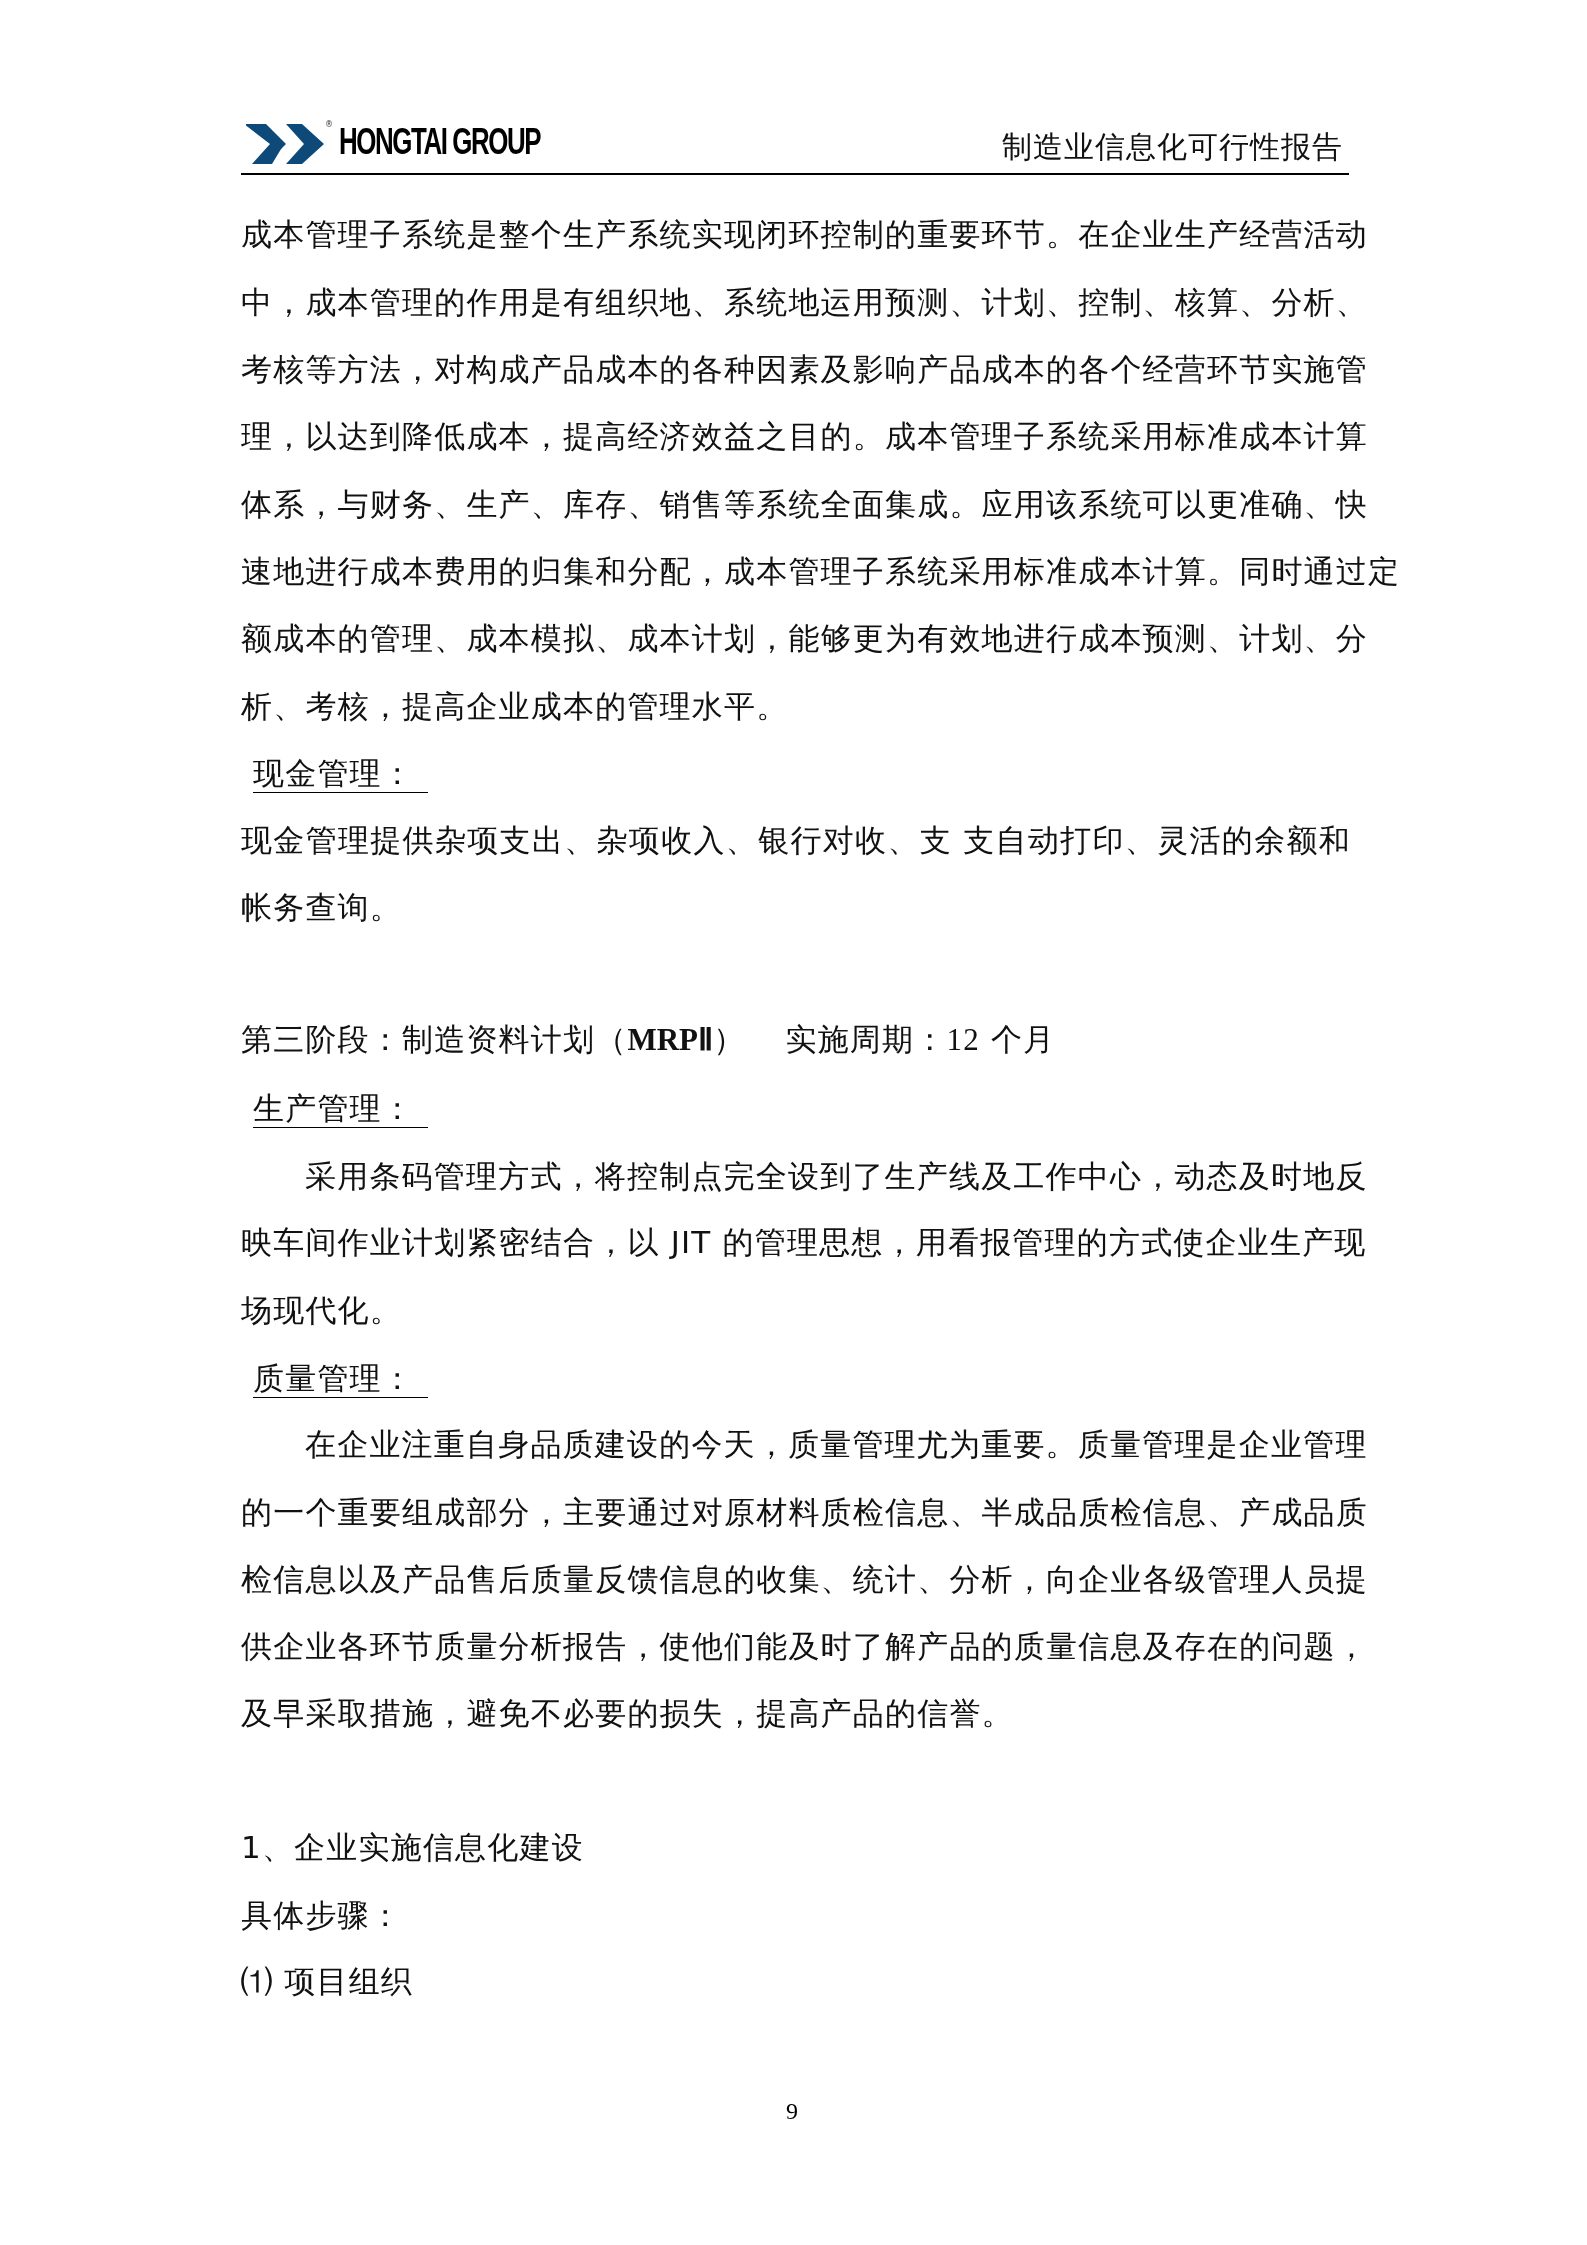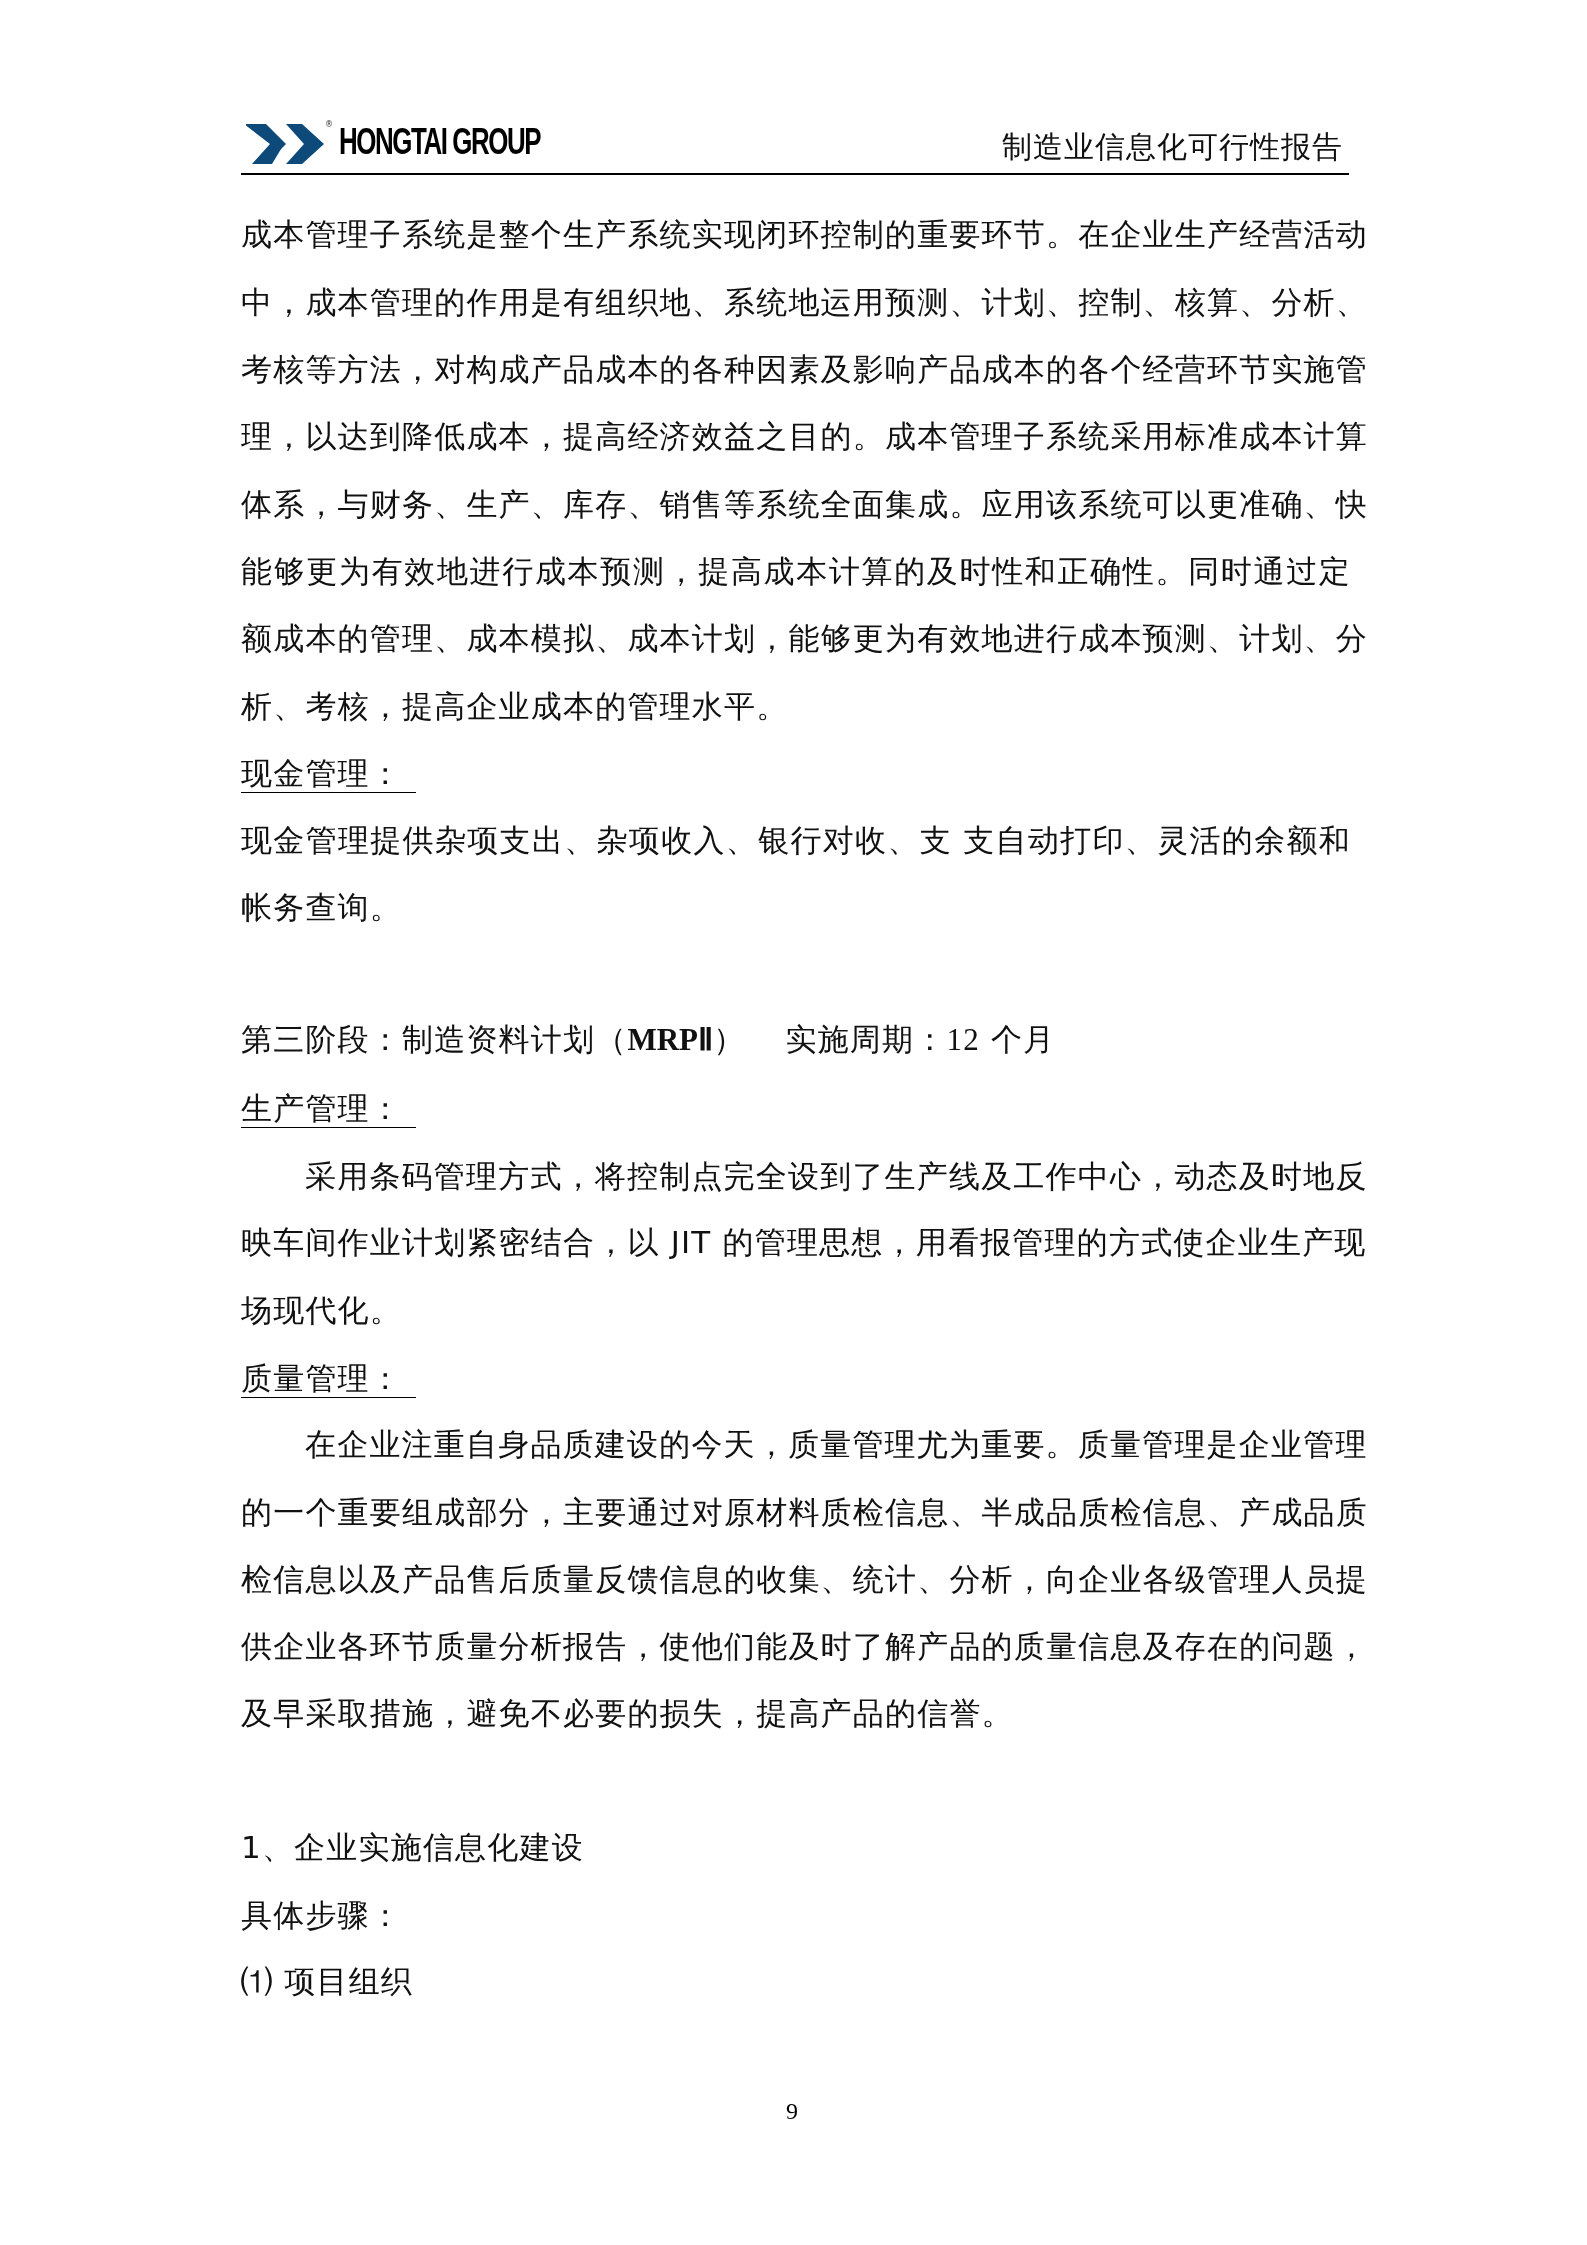--- a/index.html
+++ b/index.html
@@ -13,21 +13,21 @@
                line-height: 40px; color: #000; white-space: nowrap; }
   .reg { position: absolute; left: 84px; top: 2px; font-size: 8px; color: #333; font-family: "DejaVu Sans", sans-serif; }
   .header-title { position: absolute; right: 6px; top: 14px; font-size: 30px; line-height: 30px; color: #111;
                   font-family: "DejaVu Sans", sans-serif; white-space: nowrap; letter-spacing: 1px; }
   .header-rule { position: absolute; left: 0; top: 55px; width: 1108px; height: 2px; background: #000; }
 
   .line { position: absolute; left: 241px; width: 1110px; font-size: 31px; line-height: 40px; height: 40px;
           white-space: nowrap; font-family: "DejaVu Sans", sans-serif; letter-spacing: 1.2px; color: #111; }
   .justify { text-align: justify; text-align-last: justify; }
   .indent { padding-left: 64px; width: 1046px; }
-  .u-wrap { display: inline-block; border-bottom: 1.5px solid #000; padding-right: 14px; line-height: 38px; }
+  .u-wrap { display: inline-block; border-bottom: 1.5px solid #000; padding-right: 14px; line-height: 38px; margin-left: 12px; }
   .bold { font-weight: normal; }
   .mrp { font-family: "Liberation Serif", serif; font-weight: bold; letter-spacing: 0; }
   .num { font-family: "Liberation Serif", serif; }
   .page-num { position: absolute; left: 786px; top: 2098px; font-size: 24px; font-family: "Liberation Serif", serif; }
 </style>
 </head>
 <body>
 
 <div class="page">
 
@@ -41,21 +41,21 @@
     <span class="logo-text">HONGTAI GROUP</span>
     <span class="header-title">制造业信息化可行性报告</span>
     <div class="header-rule"></div>
   </div>
 
   <div class="line justify" style="top:214px">成本管理子系统是整个生产系统实现闭环控制的重要环节。在企业生产经营活动</div>
   <div class="line justify" style="top:282px">中，成本管理的作用是有组织地、系统地运用预测、计划、控制、核算、分析、</div>
   <div class="line justify" style="top:349px">考核等方法，对构成产品成本的各种因素及影响产品成本的各个经营环节实施管</div>
   <div class="line justify" style="top:416px">理，以达到降低成本，提高经济效益之目的。成本管理子系统采用标准成本计算</div>
   <div class="line justify" style="top:484px">体系，与财务、生产、库存、销售等系统全面集成。应用该系统可以更准确、快</div>
-  <div class="line justify" style="top:551px">能够更为有效地进行成本预测，提高成本计算的及时性和正确性。同时通过定</div>
+  <div class="line justify" style="top:551px">速地进行成本费用的归集和分配，成本管理子系统采用标准成本计算。同时通过定</div>
   <div class="line justify" style="top:618px">额成本的管理、成本模拟、成本计划，能够更为有效地进行成本预测、计划、分</div>
   <div class="line" style="top:686px">析、考核，提高企业成本的管理水平。</div>
 
   <div class="line" style="top:753px">
     <span class="u-wrap">现金管理：</span>
   </div>
   <div class="line justify" style="top:820px">现金管理提供杂项支出、杂项收入、银行对收、支 支自动打印、灵活的余额和</div>
   <div class="line" style="top:887px">帐务查询。</div>
 
   <div class="line" style="top:1019px">

